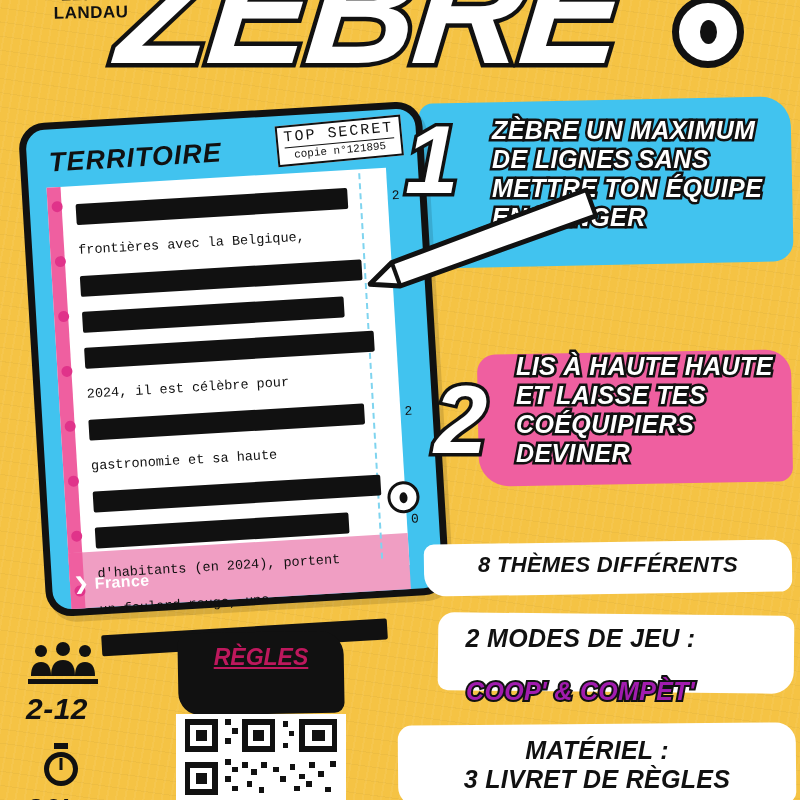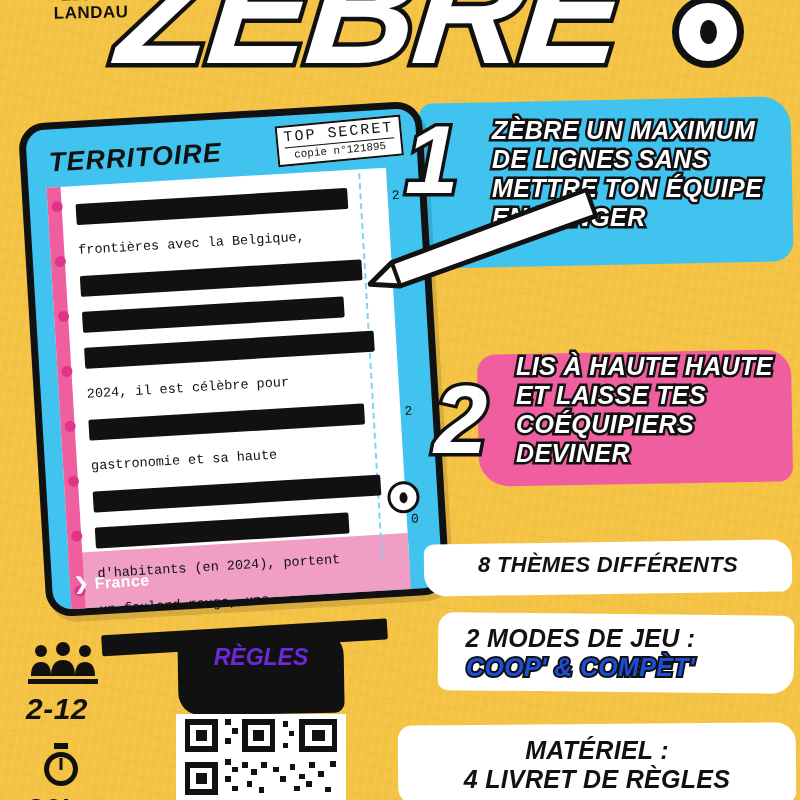--- a/index.html
+++ b/index.html
@@ -307,47 +307,48 @@
     position: absolute;
     z-index: 4;
     text-align: center;
     font-weight: bold;
     font-style: italic;
     color: #111;
     letter-spacing: 0.3px;
   }
   .bt1 { left: 424px; top: 552px; width: 368px; font-size: 22px; }
   .bt2 { left: 438px; top: 624px; width: 285px; font-size: 25px; line-height: 1.16; }
-  .bt2 .highlight { color: #1d4ed8; -webkit-text-stroke: 4px #111; paint-order: stroke fill; }
+  .bt2 .highlight { color: #a21caf; -webkit-text-stroke: 4px #111; paint-order: stroke fill; margin-top: 24px; }
   .bt3 { left: 398px; top: 736px; width: 398px; font-size: 25px; line-height: 1.16; }
 
   
   .video-box {
     position: absolute;
     left: 178px;
     top: 632px;
     width: 166px;
     height: 82px;
     background: #111;
     border-radius: 12px 24px 10px 22px;
     z-index: 4;
     transform: rotate(-1deg);
   }
   .video-text {
     position: absolute;
     left: 178px;
     top: 644px;
     width: 166px;
     text-align: center;
-    color: #6d28d9;
+    color: #be185d;
     font-weight: bold;
     font-style: italic;
     font-size: 23px;
     line-height: 1.16;
     z-index: 5;
+    text-decoration: underline;
   }
   .qr {
     position: absolute;
     left: 176px;
     top: 714px;
     width: 170px;
     height: 86px;
     z-index: 5;
     background: #fff;
   }
@@ -475,21 +476,21 @@
 
 <div class="banner b2"></div>
 <div class="banner-text bt2">
   <div>2 MODES DE JEU :</div>
   <div class="highlight">COOP' &amp; COMPÈT'</div>
 </div>
 
 <div class="banner b3"></div>
 <div class="banner-text bt3">
   <div>MATÉRIEL :</div>
-  <div>4 LIVRET DE RÈGLES</div>
+  <div>3 LIVRET DE RÈGLES</div>
 </div>
 
 <div class="video-box"></div>
 <div class="video-text">
   <div>RÈGLES</div>
 </div>
 <svg class="qr" viewBox="0 0 34 18" xmlns="http://www.w3.org/2000/svg" shape-rendering="crispEdges">
   <rect x="0" y="0" width="34" height="18" fill="#ffffff"></rect>
   <g fill="#111111">
     <rect x="1" y="1" width="7" height="7"></rect>

